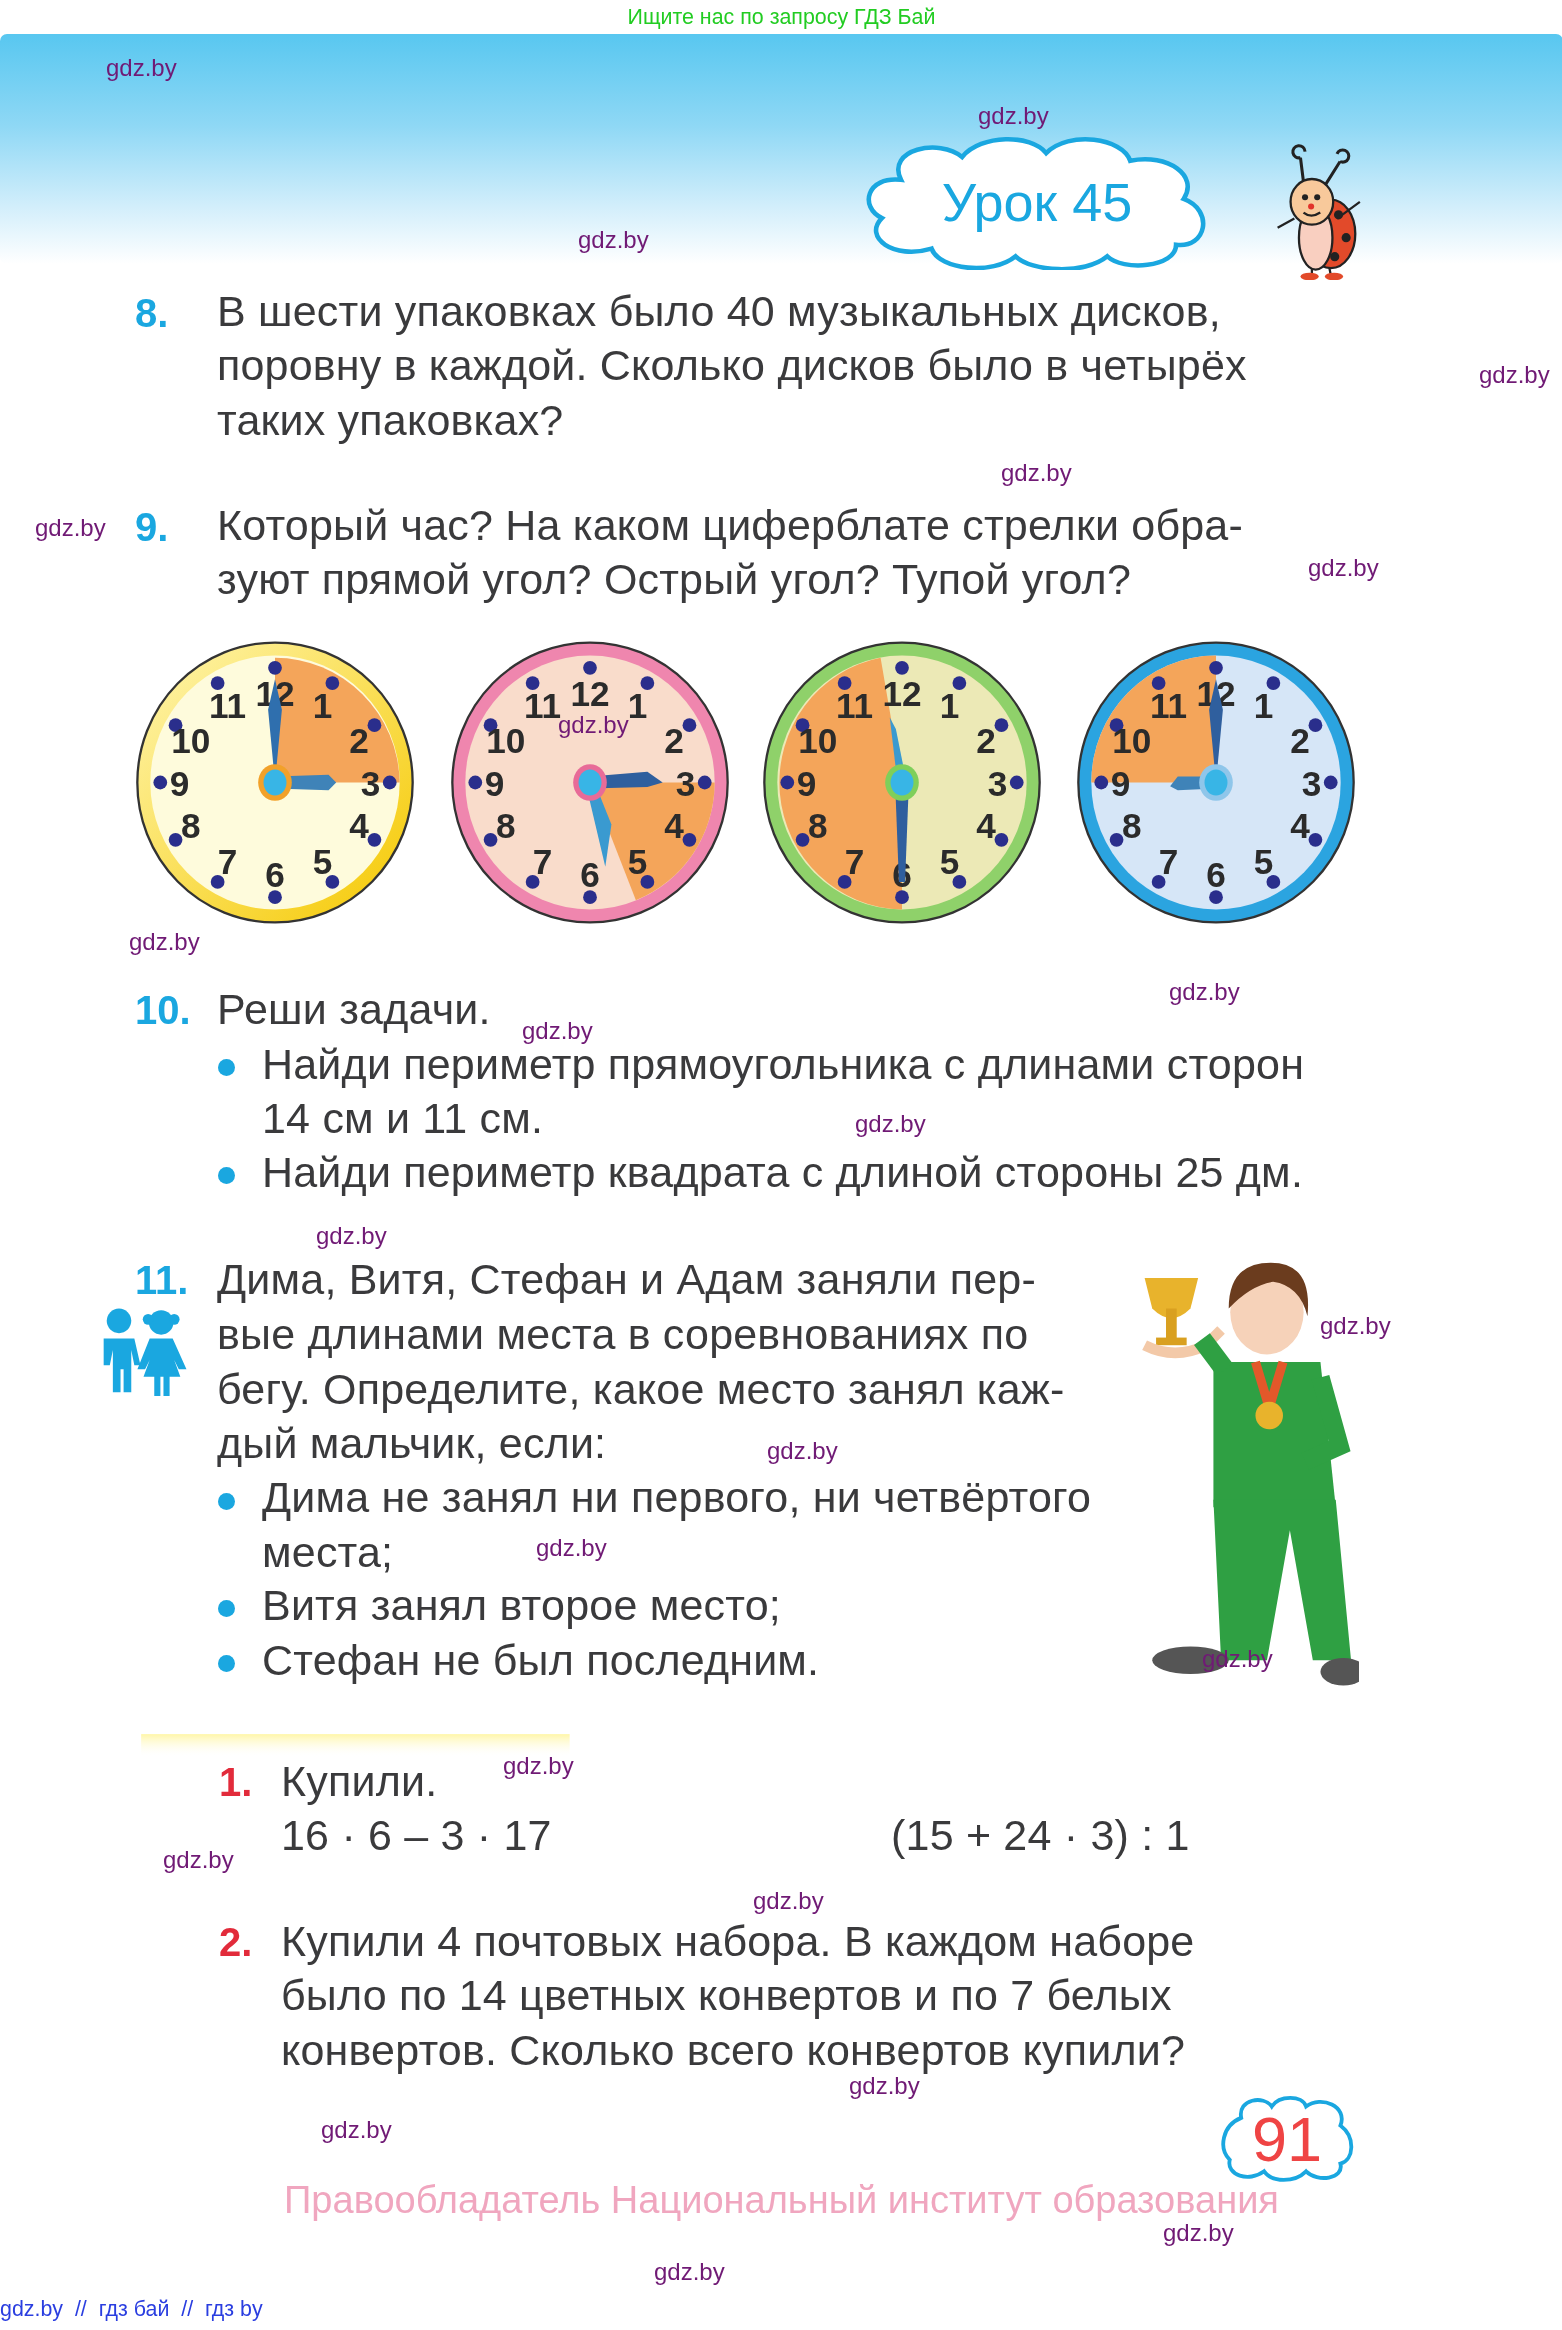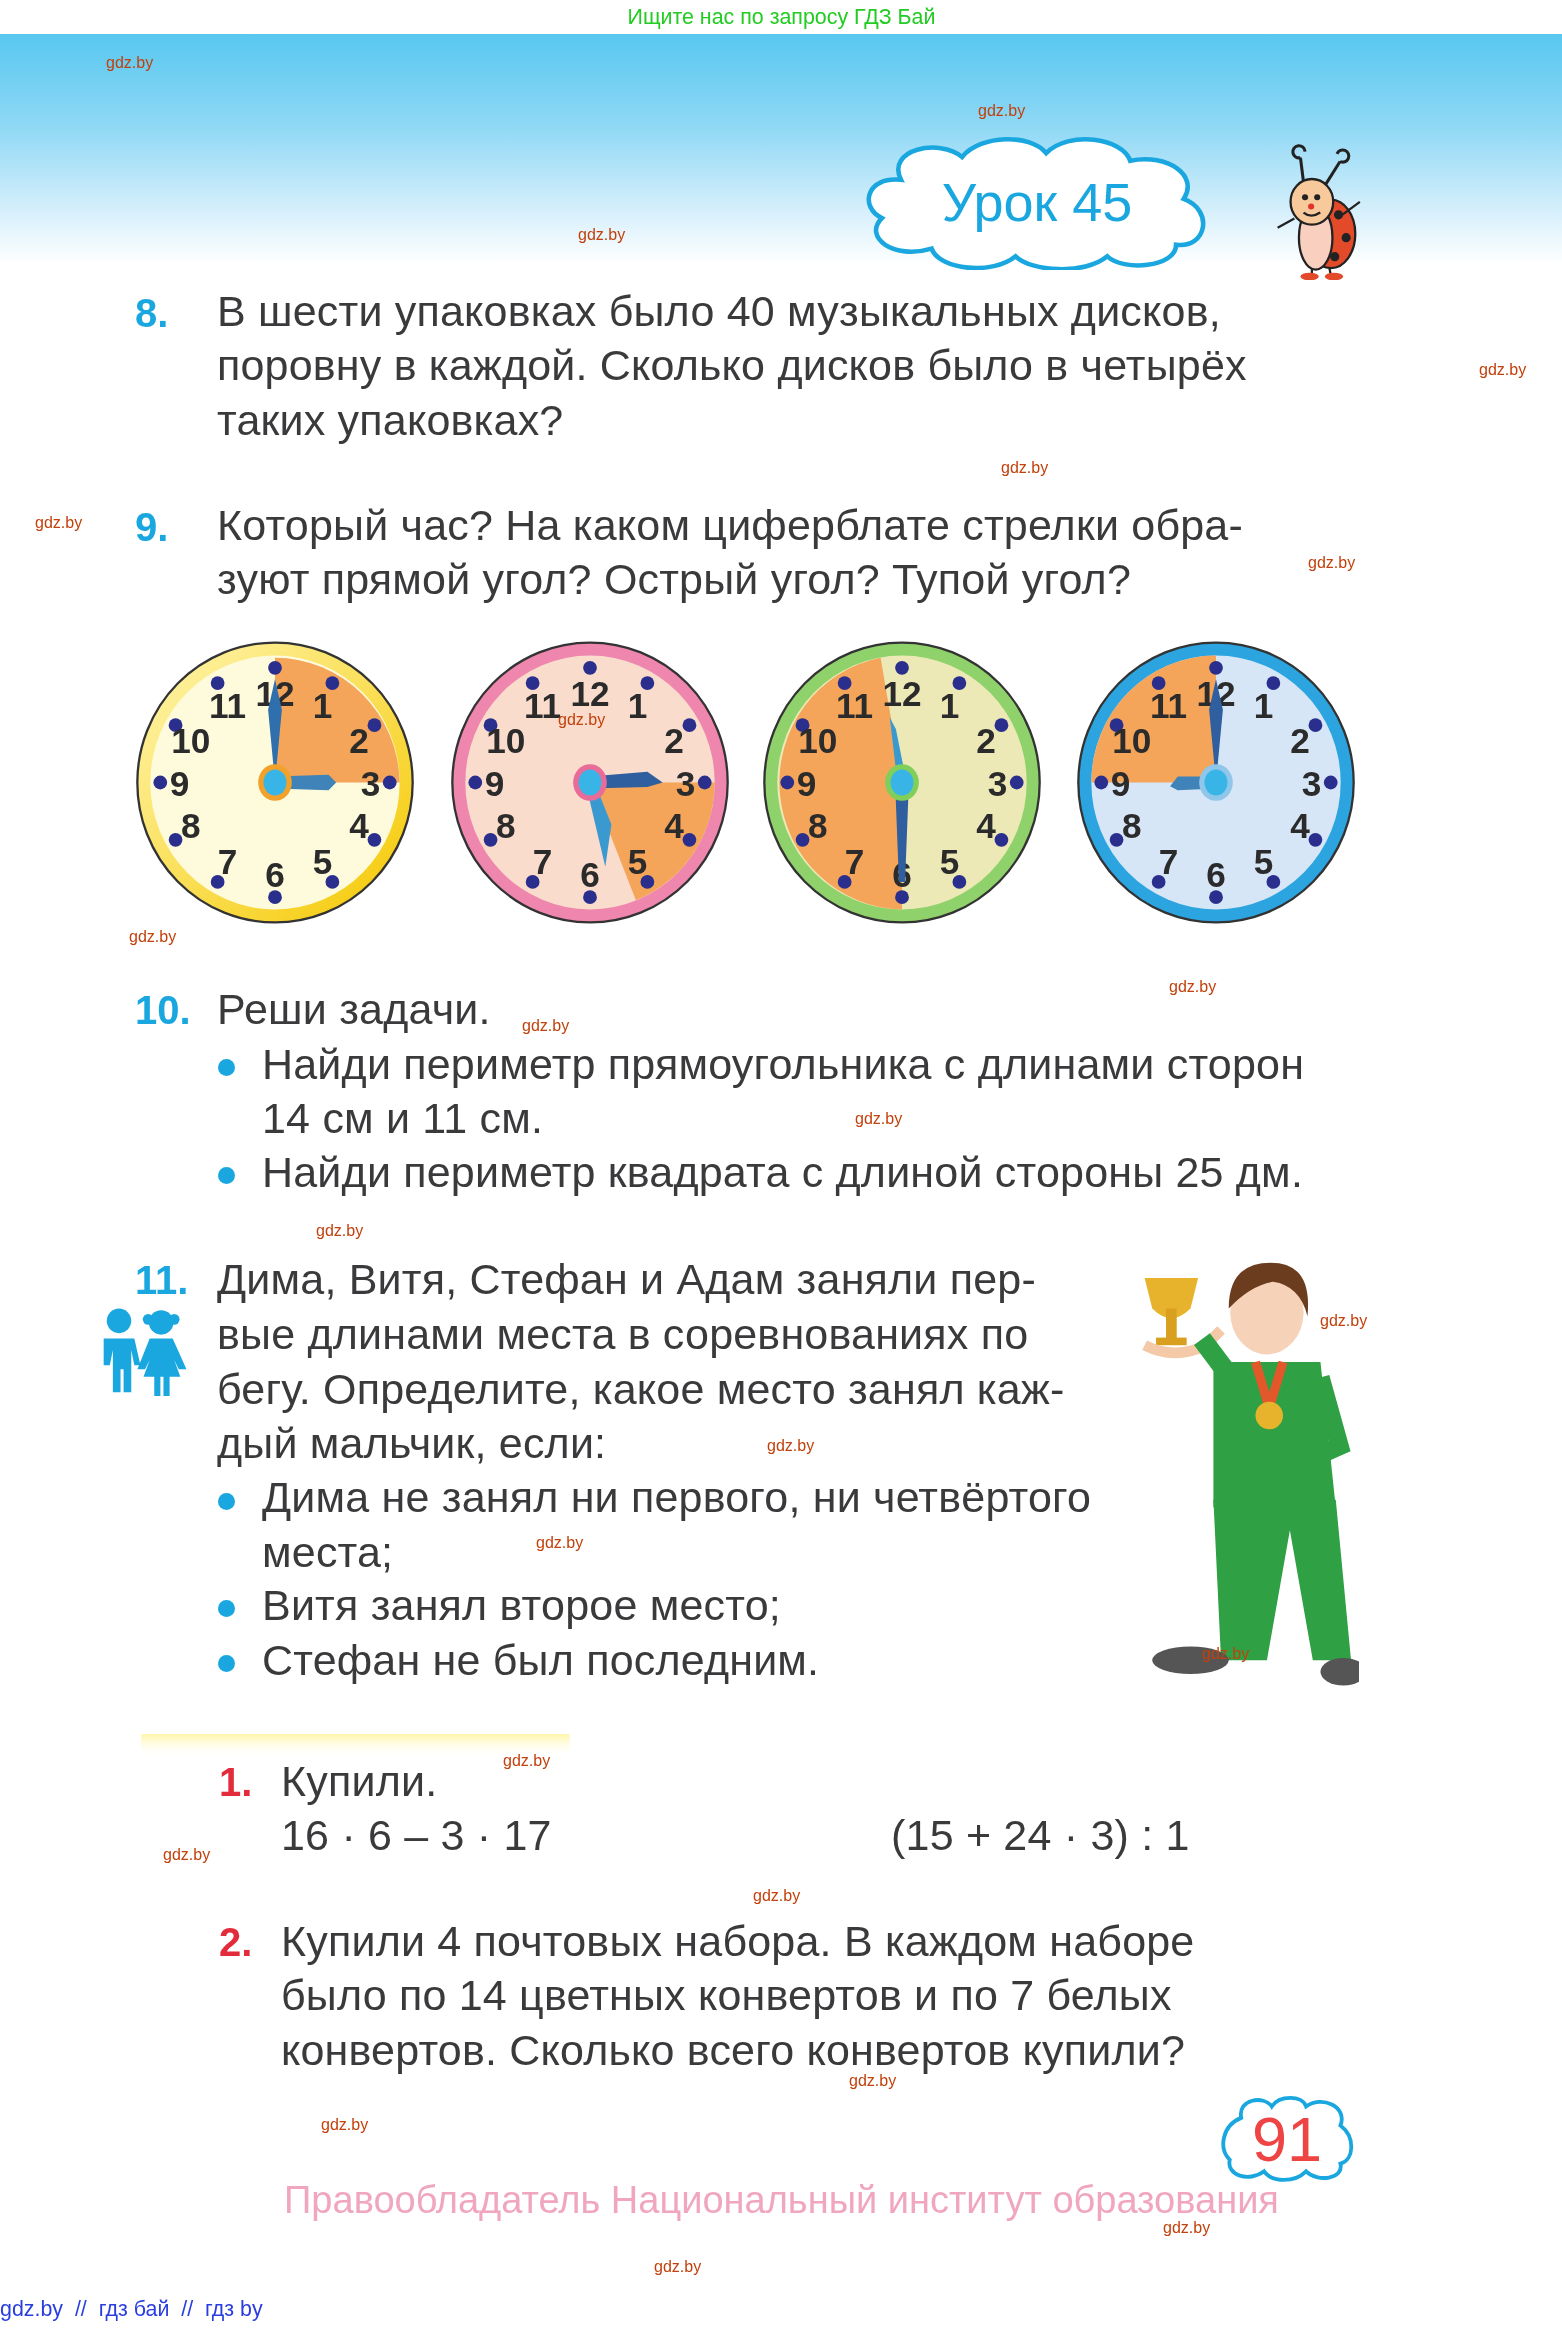--- a/index.html
+++ b/index.html
@@ -1,23 +1,23 @@
 <!DOCTYPE html>
 <html style="font-size:12.2px"><head>
 <meta charset="utf-8">
 <style>
   html, body { margin:0; padding:0; }
   body { width:1563px; height:2330px; position:relative; overflow:hidden; background:#ffffff;
          font-family:"Liberation Sans", "DejaVu Sans", sans-serif; color:#3a3a3c; }
-  .abs { position:absolute; }
+  .abs { position:absolute;border-radius:7px; }
   .topnote { left:0; top:0; width:1563px; height:34px; text-align:center; color:#22cc22;
              font-size:21.4px; line-height:34px; }
   .sky { left:0; top:34px; width:1563px; height:230px;
          background:linear-gradient(to bottom,#58c7f0 0%,#8fd8f5 40%,#d2eefb 75%,#ffffff 100%); }
-  .wm { position:absolute; font-size:16px; color:#c2410c; white-space:nowrap; }
+  .wm { position:absolute; font-size:24px; color:#701a75; white-space:nowrap; }
   .cloud-title { left:855px; top:134px; width:364px; height:136px;text-decoration:underline; }
   .cloud-title .txt { position:absolute; left:0; top:0; width:100%; height:100%; display:flex;
        align-items:center; justify-content:center; color:#1aa7e0; font-size:54px; }
   .ladybug { left:1270px; top:142px; width:99px; height:138px; }
   .num { position:absolute; font-weight:bold; font-size:40px; color:#1aa7e0; }
   .num.red { color:#e22b3b; }
   .line { position:absolute; font-size:43px; white-space:nowrap; color:#3a3a3c; letter-spacing:0.2px; }
   .bullet { position:absolute; width:17px; height:17px; border-radius:50%; background:#1aa7e0; }
   .clock { position:absolute; }
   .clock .lbl { font-weight:bold; font-size:46px; fill:#2b2b2b; font-family:"Liberation Sans", sans-serif; }

